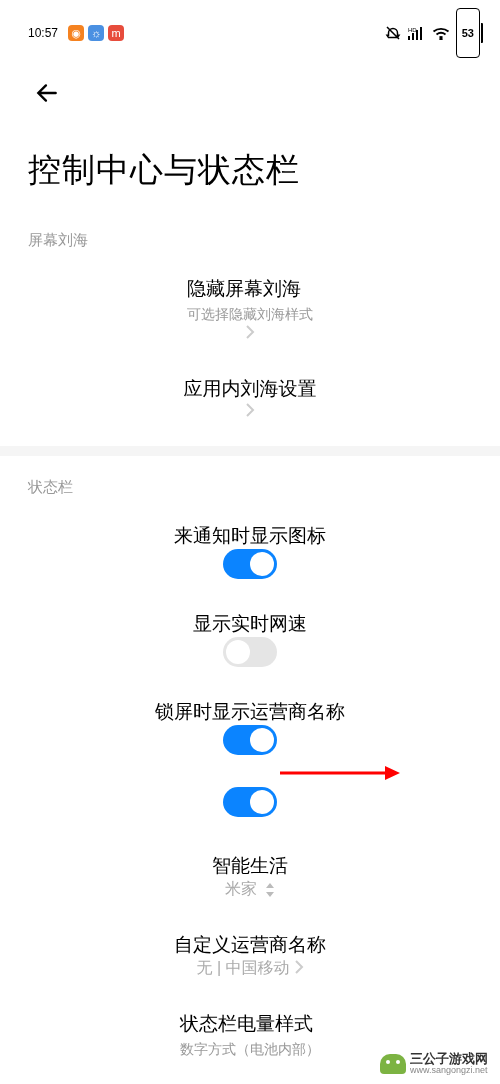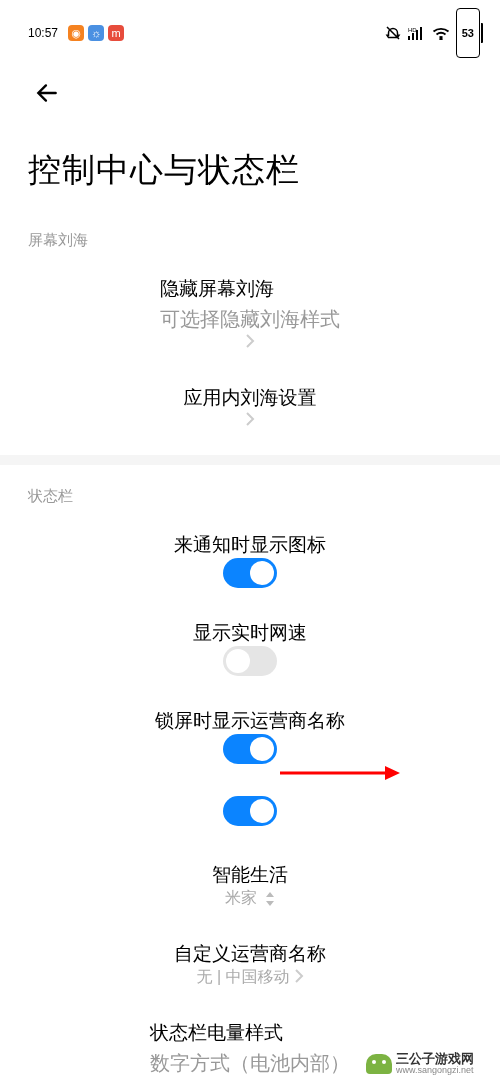--- a/index.html
+++ b/index.html
@@ -106,21 +106,21 @@
       display: flex;
       flex-direction: column;
       gap: 4px;
     }
     .row-title {
       font-size: 19px;
       color: #000;
       font-weight: 400;
     }
     .row-subtitle {
-      font-size: 20px;
+      font-size: 14px;
       color: #999;
     }
     .row-right {
       display: flex;
       align-items: center;
       gap: 4px;
     }
     .row-value {
       font-size: 16px;
       color: #aaa;
@@ -170,21 +170,21 @@
     }
     .arrow-annotation {
       position: absolute;
       left: 280px;
       top: 763px;
       pointer-events: none;
     }
     .watermark {
       position: absolute;
       bottom: 8px;
-      right: 26px;
+      right: 12px;
       display: flex;
       align-items: center;
       gap: 4px;
       font-size: 12px;
       color: #666;
       text-shadow: 0 0 3px #fff;
     }
     .watermark-logo {
       width: 26px;
       height: 20px;

